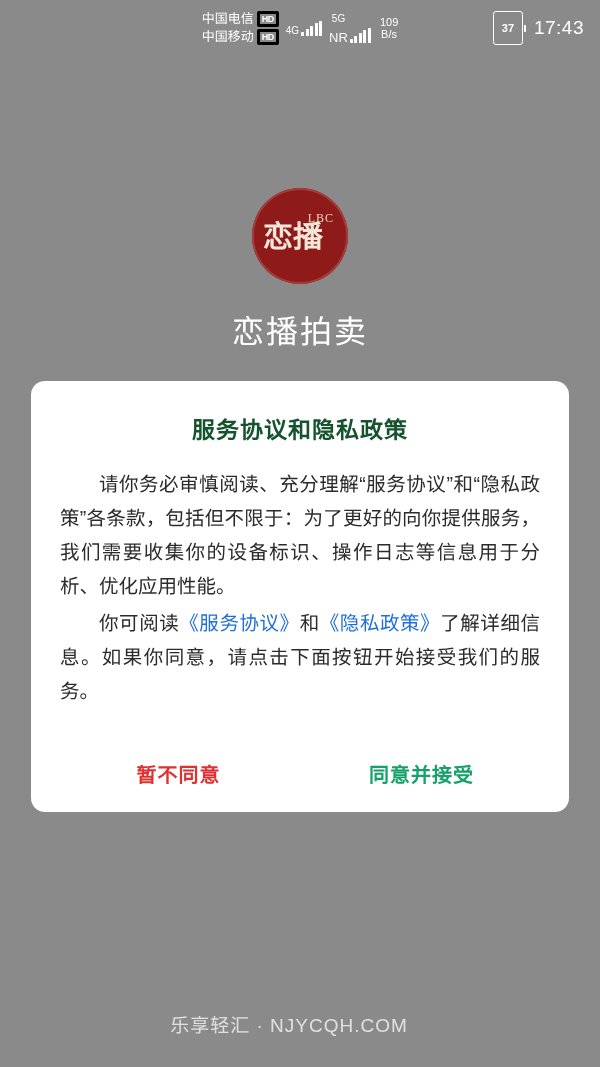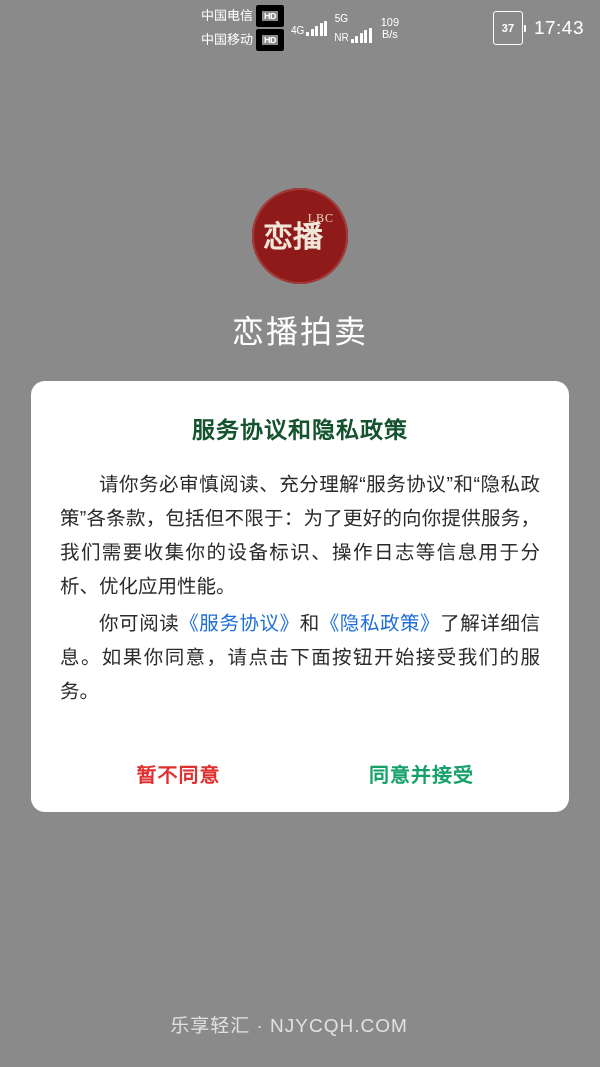--- a/index.html
+++ b/index.html
@@ -41,42 +41,42 @@
   }
   .carrier-row {
     display: flex;
     align-items: center;
     gap: 3px;
     font-size: 13px;
     line-height: 14px;
     white-space: nowrap;
   }
   .hd-badge {
-    border: 6px solid #000000;
+    border: 3px solid #000000;
     border-radius: 2px;
     font-size: 9px;
     line-height: 10px;
     padding: 0 2px;
     font-weight: bold;
     letter-spacing: -0.5px;
   }
   .sig-group {
     display: flex;
     align-items: flex-end;
     gap: 2px;
   }
   .sig-label {
     display: flex;
     flex-direction: column;
     align-items: center;
     font-size: 9px;
     line-height: 10px;
   }
   .sig-label .net { font-size: 10px; }
-  .sig-label .sub { font-size: 10px; opacity: .95; margin-top: 9px; }
+  .sig-label .sub { font-size: 13px; opacity: .95; margin-top: 9px; }
   .bars {
     display: flex;
     align-items: flex-end;
     gap: 1.5px;
     height: 15px;
   }
   .bars i {
     display: block;
     width: 3px;
     background: #ffffff;

